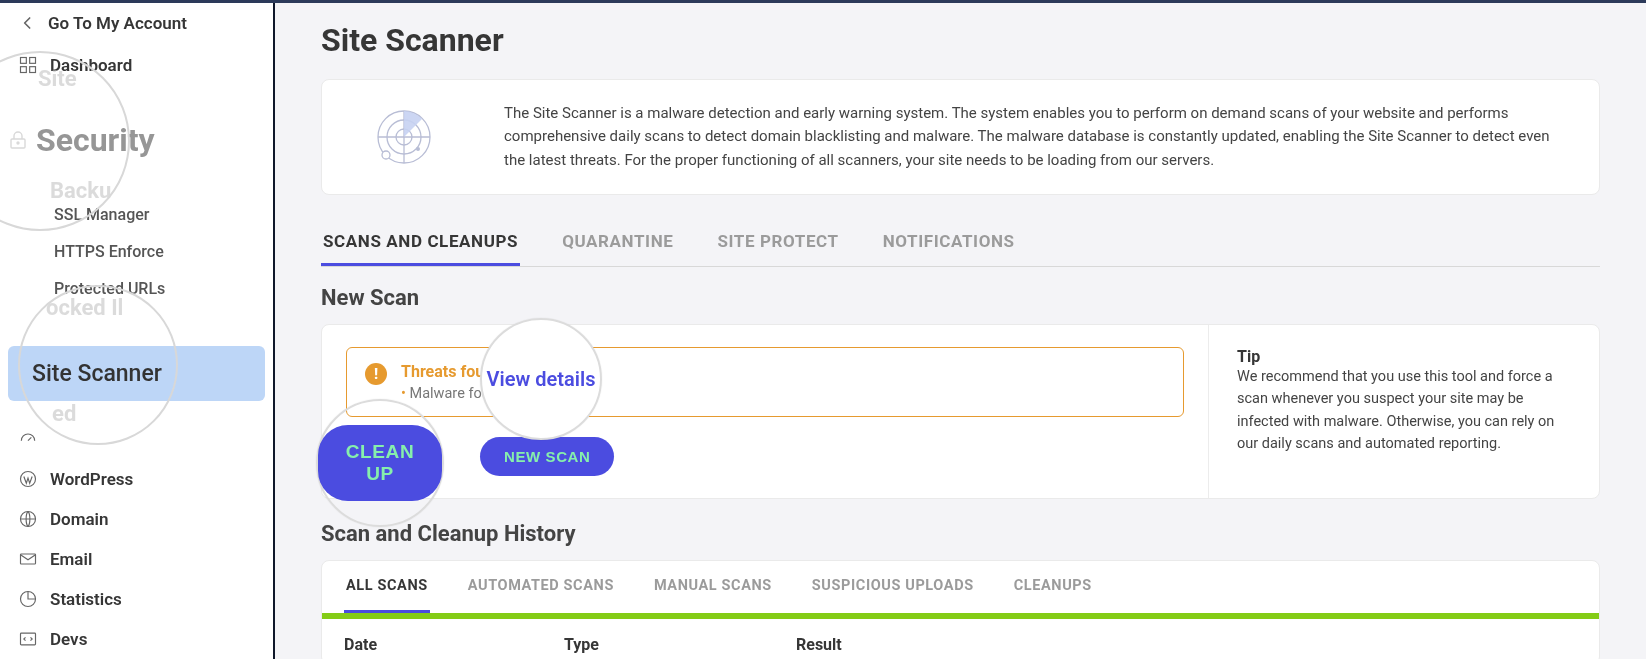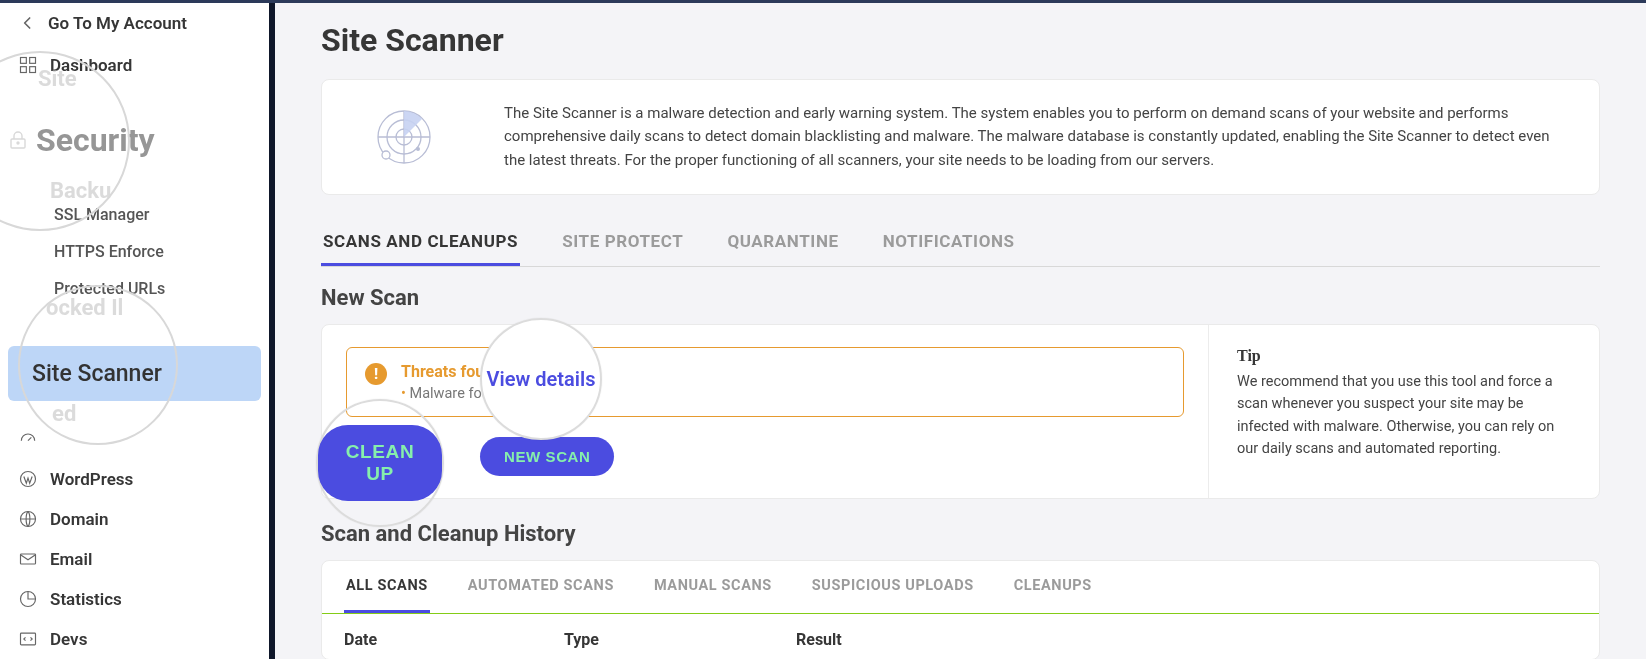--- a/index.html
+++ b/index.html
@@ -3,21 +3,21 @@
 <meta charset="utf-8">
 <style>
   * { box-sizing: border-box; margin: 0; padding: 0; }
   body { font-family: -apple-system, BlinkMacSystemFont, "Segoe UI", Roboto, Helvetica, Arial, sans-serif; background: #f4f4f7; color: #363636; width: 1646px; height: 659px; overflow: hidden; position: relative; }
   
   .topbar { height: 3px; background: #2c3a5a; }
   
   .layout { display: flex; height: calc(100% - 3px); }
   
   
-  .sidebar { width: 275px; background: #ffffff; border-right: 6px solid #0f172a; display: flex; flex-direction: column; overflow: hidden; position: relative; }
+  .sidebar { width: 275px; background: #ffffff; border-right: 2px solid #0f172a; display: flex; flex-direction: column; overflow: hidden; position: relative; }
   .go-back { display: flex; align-items: center; gap: 10px; padding: 10px 18px 12px; font-weight: 600; font-size: 17px; color: #363636; cursor: pointer; }
   .go-back svg { width: 16px; height: 16px; }
   
   .nav-item { display: flex; align-items: center; gap: 12px; padding: 10px 18px; font-size: 17px; color: #363636; font-weight: 600; cursor: pointer; }
   .nav-icon { width: 20px; height: 20px; display: inline-flex; align-items: center; justify-content: center; color: #666; }
   .nav-icon svg { width: 20px; height: 20px; stroke: #666; fill: none; stroke-width: 1.4; }
   
   .sub-item { padding: 9px 18px 9px 54px; font-size: 16px; color: #555; cursor: pointer; font-weight: 500; }
   
   .sub-item.active { background: #bdd6f7; color: #222; border-radius: 6px; margin: 2px 8px 2px 8px; padding-left: 46px; }
@@ -51,26 +51,26 @@
   .alert-icon { width: 22px; height: 22px; background: #e69a2f; border-radius: 50%; color: #fff; font-weight: 800; display: flex; align-items: center; justify-content: center; font-size: 15px; flex-shrink: 0; margin-top: 1px; }
   .alert-body { }
   .alert-title { color: #e69a2f; font-weight: 700; font-size: 16px; margin-bottom: 4px; }
   .alert-detail { color: #777; font-size: 14.5px; }
   .alert-detail::before { content: "• "; color: #e69a2f; }
   
   .btn-row { display: flex; gap: 14px; }
   .btn { border: none; border-radius: 22px; padding: 11px 24px; font-weight: 700; font-size: 15px; letter-spacing: 0.6px; cursor: pointer; }
   .btn-primary { background: #4b4ce0; color: #86efac; }
   
-  .tip-title { font-weight: 700; font-size: 16px; margin-bottom: 6px; font-family: Liberation Serif, serif; }
+  .tip-title { font-weight: 700; font-size: 16px; margin-bottom: 0; }
   .tip-text { font-size: 14.5px; color: #444; line-height: 1.55; }
   
   
   .history-card { background: #fff; border: 1px solid #eaeaea; border-radius: 8px; margin-top: 0; }
-  .htabs { display: flex; gap: 36px; border-bottom: 1px solid #84cc16; padding: 0 22px; }
+  .htabs { display: flex; gap: 36px; border-bottom: 6px solid #84cc16; padding: 0 22px; }
   .htab { padding: 16px 2px; font-size: 14.5px; font-weight: 700; letter-spacing: 0.6px; color: #9b9b9b; cursor: pointer; border-bottom: 3px solid transparent; }
   .htab.active { color: #363636; border-bottom-color: #4b4ce0; }
   .thead { display: flex; padding: 16px 22px 10px; font-size: 16px; font-weight: 700; color: #363636; }
   .th-date { width: 220px; }
   .th-type { width: 225px; }
   .th-result { flex: 1; margin-left: 7px; }
   
   
   .zoom-circle { position: absolute; background: #fff; border: 2px solid #dcdcdc; border-radius: 50%; display: flex; align-items: center; justify-content: center; box-shadow: 0 0 0 1px rgba(0,0,0,0.02); z-index: 5; }
   .zoom-text { font-weight: 600; }
@@ -206,22 +206,22 @@
           <path d="M32 32 L32 6 A26 26 0 0 1 50 14 Z" fill="#c7d1f2" opacity="0.9"></path>
           <circle cx="14" cy="50" r="4" fill="#fff" stroke="#b8bdd5" stroke-width="1.3"></circle>
           <circle cx="46" cy="44" r="2" fill="#b8bdd5"></circle>
         </svg>
       </div>
       <p class="intro-text">The Site Scanner is a malware detection and early warning system. The system enables you to perform on demand scans of your website and performs comprehensive daily scans to detect domain blacklisting and malware. The malware database is constantly updated, enabling the Site Scanner to detect even the latest threats. For the proper functioning of all scanners, your site needs to be loading from our servers.</p>
     </div>
 
     <div class="tabs">
       <div class="tab active">SCANS AND CLEANUPS</div>
+      <div class="tab">QUARANTINE</div>
       <div class="tab">SITE PROTECT</div>
-      <div class="tab">QUARANTINE</div>
       <div class="tab">NOTIFICATIONS</div>
     </div>
 
     <h2 class="section-title">New Scan</h2>
 
     <div class="scan-card">
       <div class="scan-left">
         <div class="alert">
           <div class="alert-icon">!</div>
           <div class="alert-body">

